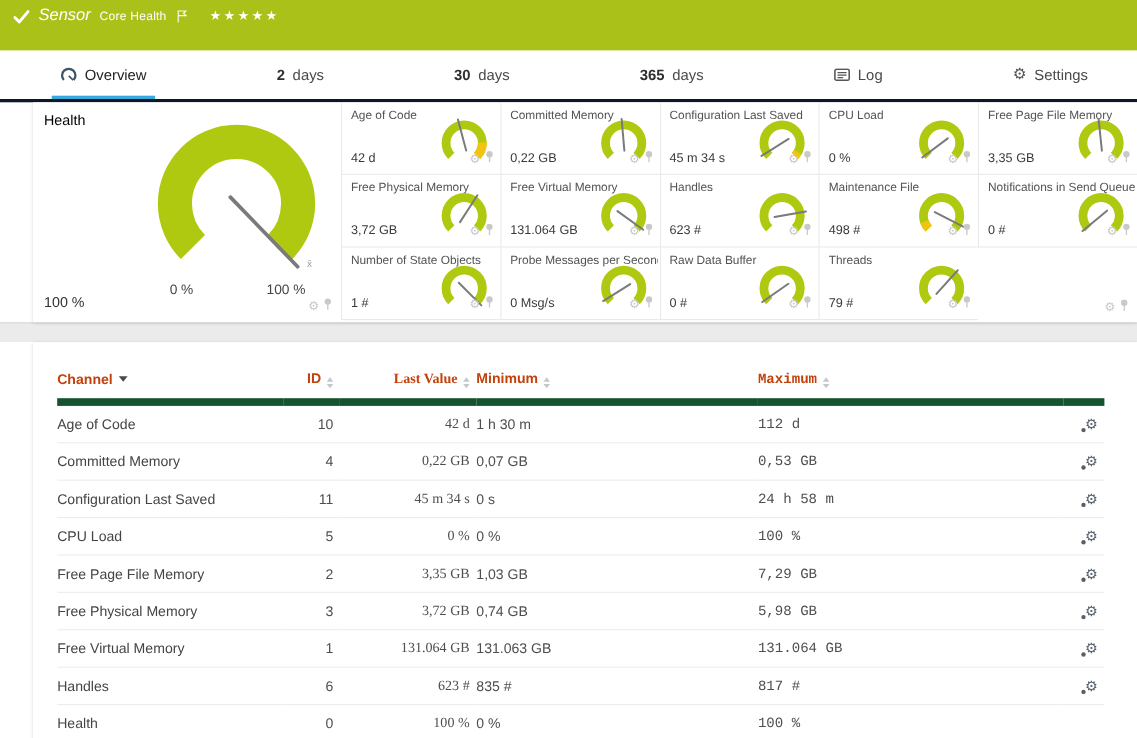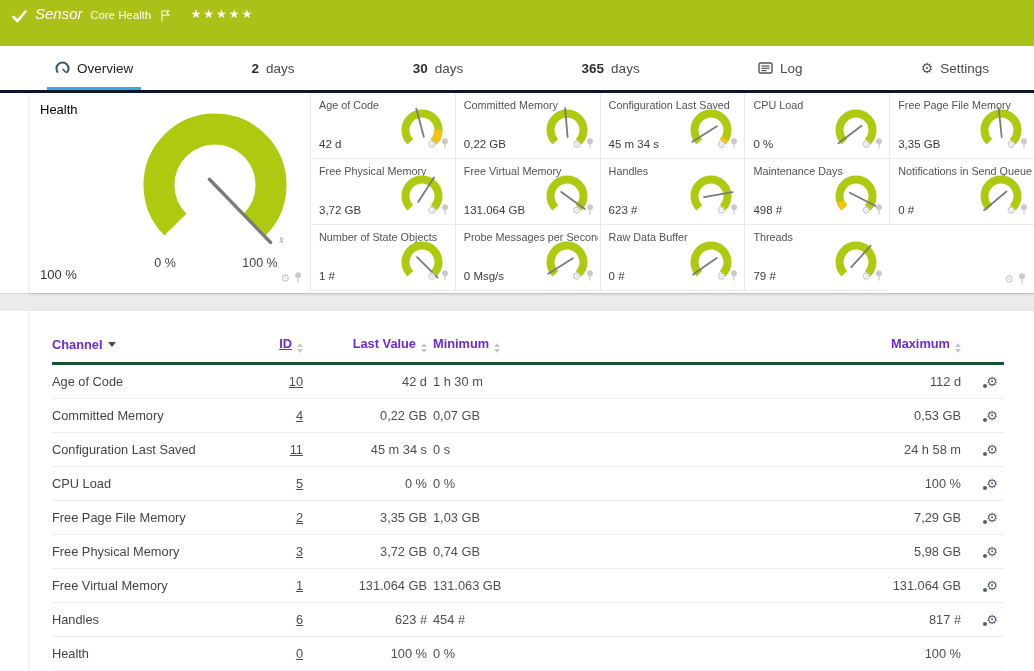--- a/index.html
+++ b/index.html
@@ -44,27 +44,27 @@
   .tile-title{position:absolute;top:6px;left:8px;right:2px;font-size:10.8px;color:#525252;white-space:nowrap;overflow:hidden;}
   .tile-dial{position:absolute;right:4px;top:14px;pointer-events:none;}
   .tile-value{position:absolute;left:8px;bottom:8px;font-size:11.5px;color:#3a3a3a;}
   .tile .mini-icons{position:absolute;right:6px;bottom:5px;}
   
   .band{height:17px;background:#ebebeb;border-top:1px solid #d8d8d8;margin-top:0;}
   
   .table-card{margin-left:30px;width:1004px;background:#fff;box-sizing:border-box;
               padding:16px 30px 40px 22px;min-height:380px;box-shadow:0 1px 3px rgba(0,0,0,.16);}
   table{width:100%;border-collapse:collapse;font-size:12.8px;color:#4e4e4e;table-layout:fixed;}
-  th{font-weight:bold;color:#6d28d9;text-align:left;padding:9px 6px 9px 0;border-bottom:3px solid #14532d;font-size:12.8px;}
+  th{font-weight:bold;color:#c2410c;text-align:left;padding:9px 6px 9px 0;border-bottom:7px solid #14532d;font-size:12.8px;}
   td{padding:9px 6px 9px 0;border-bottom:1px solid #ededed;white-space:nowrap;overflow:hidden;}
   .col-channel{width:200px;}
-  .col-id{width:45px;text-align:right;text-decoration:underline;}
-  .col-last{width:118px;text-align:right;}
+  .col-id{width:45px;text-align:right;}
+  .col-last{width:118px;text-align:right;font-family:Liberation Serif, serif;}
   .col-min{width:250px;}
-  .col-max{width:272px;text-align:right;}
+  .col-max{width:272px;text-align:left;font-family:Liberation Mono, monospace;}
   .col-gear{width:auto;text-align:right;}
   td.col-channel{color:#444;}
   .sort-wrap{display:inline-flex;flex-direction:column;gap:2px;margin-left:5px;vertical-align:1px;}
   .sort-wrap i{display:block;width:0;height:0;border-left:3.5px solid transparent;border-right:3.5px solid transparent;}
   .sort-wrap .tri-up{border-bottom:4px solid #c3c7ce;}
   .sort-wrap .tri-dn{border-top:4px solid #c3c7ce;}
   .sort-desc{display:inline-block;margin-left:6px;width:0;height:0;border-left:4px solid transparent;
              border-right:4px solid transparent;border-top:5px solid #4a4a4a;vertical-align:2px;}
   .gear-combo{font-size:13px;color:#57606a;position:relative;display:inline-block;line-height:1;
               font-family:"DejaVu Sans", sans-serif;cursor:pointer;}
@@ -270,21 +270,21 @@
     <div class="tile-value">623 #</div>
     <div class="mini-icons">
       <span class="uni-gear">⚙</span>
       <span><svg width="8" height="11" viewBox="0 0 8 11">
               <circle cx="4" cy="3.2" r="2.9" fill="currentColor"></circle>
               <rect x="3.4" y="5.6" width="1.2" height="5" fill="currentColor"></rect>
             </svg></span>
     </div>
   </div>
       <div class="tile">
-    <div class="tile-title">Maintenance Days</div>
+    <div class="tile-title">Maintenance File</div>
     <svg class="tile-dial" width="58" height="50" viewBox="0 0 58 50">
           <path d="M17.3 34.7 A16.5 16.5 0 1 1 40.7 34.7" stroke="#aec90f" stroke-width="8" fill="none"></path>
           <path d="M17.3 34.7 A16.5 16.5 0 0 1 13.5 28.6" stroke="#f2c311" stroke-width="8" fill="none"></path>
           <line x1="22.8" y1="19.8" x2="48.6" y2="33.0" stroke="#7a7a7a" stroke-width="1.8" stroke-linecap="round"></line>
         </svg>
     <div class="tile-value">498 #</div>
     <div class="mini-icons">
       <span class="uni-gear">⚙</span>
       <span><svg width="8" height="11" viewBox="0 0 8 11">
               <circle cx="4" cy="3.2" r="2.9" fill="currentColor"></circle>
@@ -467,21 +467,21 @@
     <td class="col-id">1</td>
     <td class="col-last">131.064 GB</td>
     <td class="col-min">131.063 GB</td>
     <td class="col-max">131.064 GB</td>
     <td class="col-gear"><span class="gear-combo">⚙</span></td>
   </tr>
         <tr>
     <td class="col-channel">Handles</td>
     <td class="col-id">6</td>
     <td class="col-last">623 #</td>
-    <td class="col-min">454 #</td>
+    <td class="col-min">835 #</td>
     <td class="col-max">817 #</td>
     <td class="col-gear"><span class="gear-combo">⚙</span></td>
   </tr>
         <tr>
     <td class="col-channel">Health</td>
     <td class="col-id">0</td>
     <td class="col-last">100 %</td>
     <td class="col-min">0 %</td>
     <td class="col-max">100 %</td>
     <td class="col-gear"></td>

